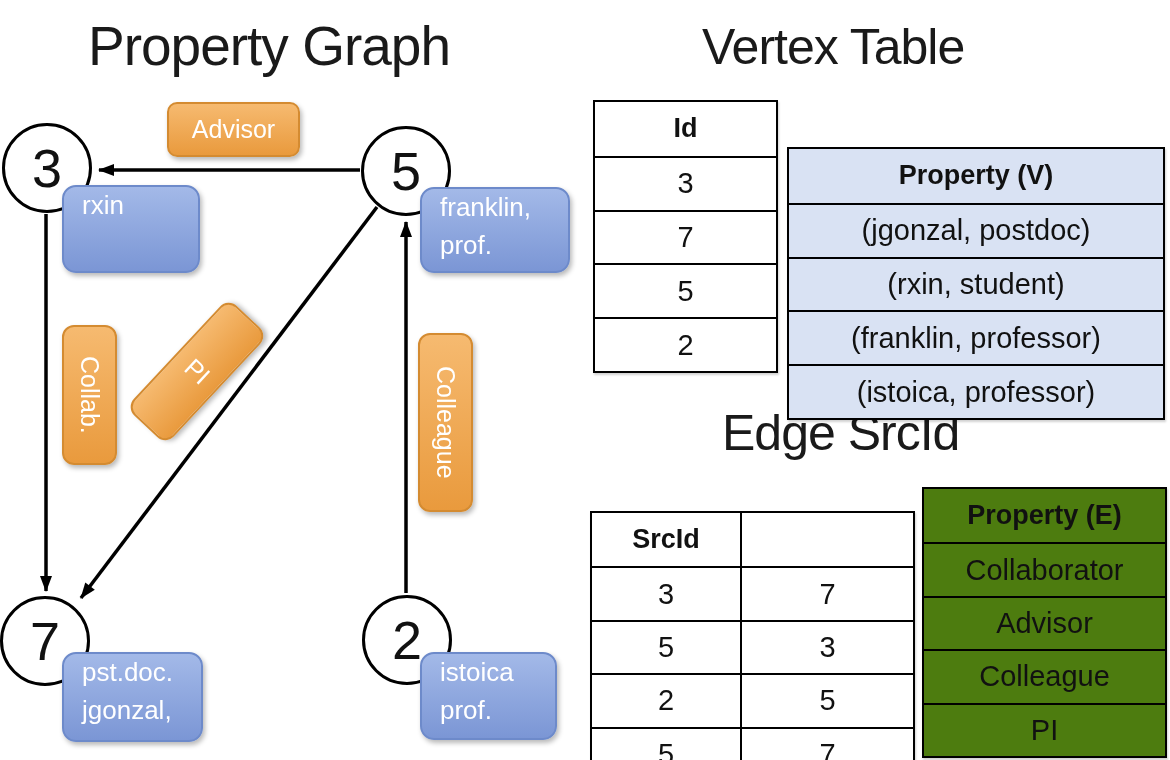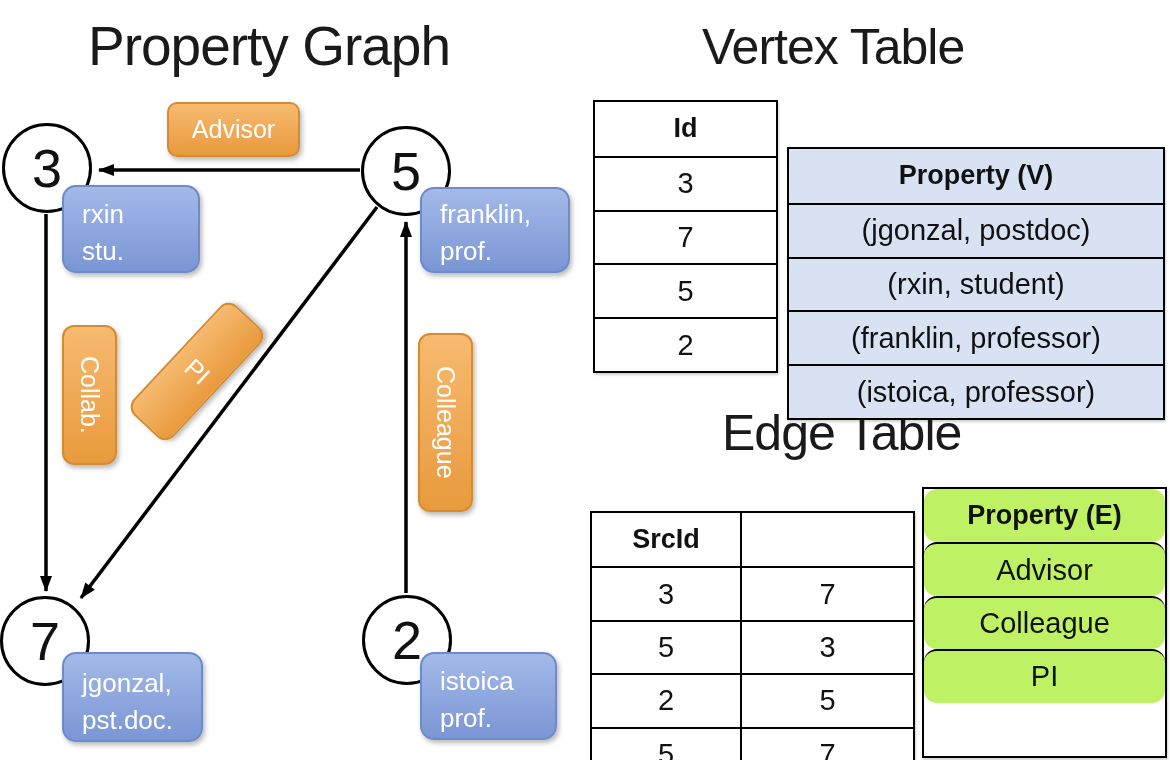--- a/index.html
+++ b/index.html
@@ -23,41 +23,41 @@
     border:2px solid #d48b31;border-radius:10px;box-sizing:border-box;
     box-shadow:2px 3px 5px rgba(0,0,0,0.28);
     display:flex;align-items:center;justify-content:center;
   }
   .obox.vert{writing-mode:vertical-rl;border-radius:12px;}
   .bbox{
     position:absolute;z-index:3;color:#fff;
     background:linear-gradient(180deg,#a3b9e8 0%,#7b96d5 100%);
     border:2px solid #6d8aca;border-radius:14px;box-sizing:border-box;
     box-shadow:2px 3px 5px rgba(0,0,0,0.28);
-    display:flex;flex-direction:column;justify-content:flex-end;
+    display:flex;flex-direction:column;justify-content:flex-start;
     padding-left:18px;font-size:26px;line-height:1.45;
   }
   .elabel{font-size:25px;}
   .tbl{
     position:absolute;z-index:2;border:2.5px solid #000;box-sizing:border-box;background:#fff;
     display:grid;grid-template-rows:repeat(5,1fr);
     box-shadow:1px 2px 2px rgba(0,0,0,0.18);
   }
   .tbl .cell{
     display:flex;align-items:center;justify-content:center;
     font-size:29px;color:#111;border-top:2.5px solid #000;box-sizing:border-box;
   }
   .tbl .cell:first-child, .tbl .row:first-child .cell{border-top:none;}
   .tbl .hdr{font-weight:bold;font-size:27px;text-align:right;}
   .tbl .row{display:grid;grid-template-columns:150px 1fr;border-top:2.5px solid #000;box-sizing:border-box;}
   .tbl .row:first-child{border-top:none;}
   .tbl .row .cell{border-top:none;}
   .tbl .row .cell:first-child{border-right:2.5px solid #000;}
   .bluefill{background:#d9e2f3;}
-  .tanfill{background:#bef264;border-radius:13px;}
+  .tanfill{background:#4d7c0f;}
 </style>
 </head>
 <body>
 
 <div class="stage">
 
   <svg id="edges">
     <defs>
       <marker id="arrow" markerUnits="userSpaceOnUse" markerWidth="18" markerHeight="14" refX="16" refY="7" orient="auto">
         <path d="M1,1 L17,7 L1,13 Z" fill="#000"></path>
@@ -84,29 +84,28 @@
     <span>2</span>
   </div>
 
   <div class="obox elabel" style="left:167px;top:102px;width:133px;height:55px;">Advisor</div>
   <div class="obox vert elabel" style="left:62px;top:325px;width:55px;height:140px;">Collab.</div>
   <div class="obox vert elabel" style="left:122px;top:344px;width:150px;height:55px;transform:rotate(-47deg);">PI</div>
   <div class="obox vert elabel" style="left:418px;top:333px;width:55px;height:179px;">Colleague</div>
 
   <div class="bbox" style="left:62px;top:185px;width:138px;height:88px;">
     <div>rxin</div>
-    <div>stu.</div>
   </div>
   <div class="bbox" style="left:420px;top:187px;width:150px;height:86px;">
     <div>franklin,</div>
     <div>prof.</div>
   </div>
   <div class="bbox" style="left:62px;top:652px;width:141px;height:90px;">
+    <div>pst.doc.</div>
     <div>jgonzal,</div>
-    <div>pst.doc.</div>
   </div>
   <div class="bbox" style="left:420px;top:652px;width:137px;height:88px;">
     <div>istoica</div>
     <div>prof.</div>
   </div>
 
   <div class="title" style="left:702px;top:18px;font-size:50px;">Vertex Table</div>
 
   <div class="tbl" style="left:593px;top:100px;width:185px;height:273px;">
     <div class="cell hdr">Id</div>
@@ -117,21 +116,21 @@
   </div>
 
   <div class="tbl" style="left:787px;top:100px;width:378px;height:273px;margin-top:47px;">
     <div class="cell hdr bluefill">Property (V)</div>
     <div class="cell bluefill">(jgonzal, postdoc)</div>
     <div class="cell bluefill">(rxin, student)</div>
     <div class="cell bluefill">(franklin, professor)</div>
     <div class="cell bluefill">(istoica, professor)</div>
   </div>
 
-  <div class="title" style="left:722px;top:404px;font-size:50px;">Edge Table</div>
+  <div class="title" style="left:722px;top:404px;font-size:50px;">Edge SrcId</div>
 
   <div class="tbl" style="left:590px;top:487px;width:325px;height:271px;margin-top:24px;">
     <div class="row">
       <div class="cell hdr">SrcId</div>
     </div>
     <div class="row">
       <div class="cell">3</div>
       <div class="cell">7</div>
     </div>
     <div class="row">
@@ -143,18 +142,19 @@
       <div class="cell">5</div>
     </div>
     <div class="row">
       <div class="cell">5</div>
       <div class="cell">7</div>
     </div>
   </div>
 
   <div class="tbl" style="left:922px;top:487px;width:245px;height:271px;">
     <div class="cell hdr tanfill">Property (E)</div>
+    <div class="cell tanfill">Collaborator</div>
     <div class="cell tanfill">Advisor</div>
     <div class="cell tanfill">Colleague</div>
     <div class="cell tanfill">PI</div>
   </div>
 
 </div>
 
 </body></html>

